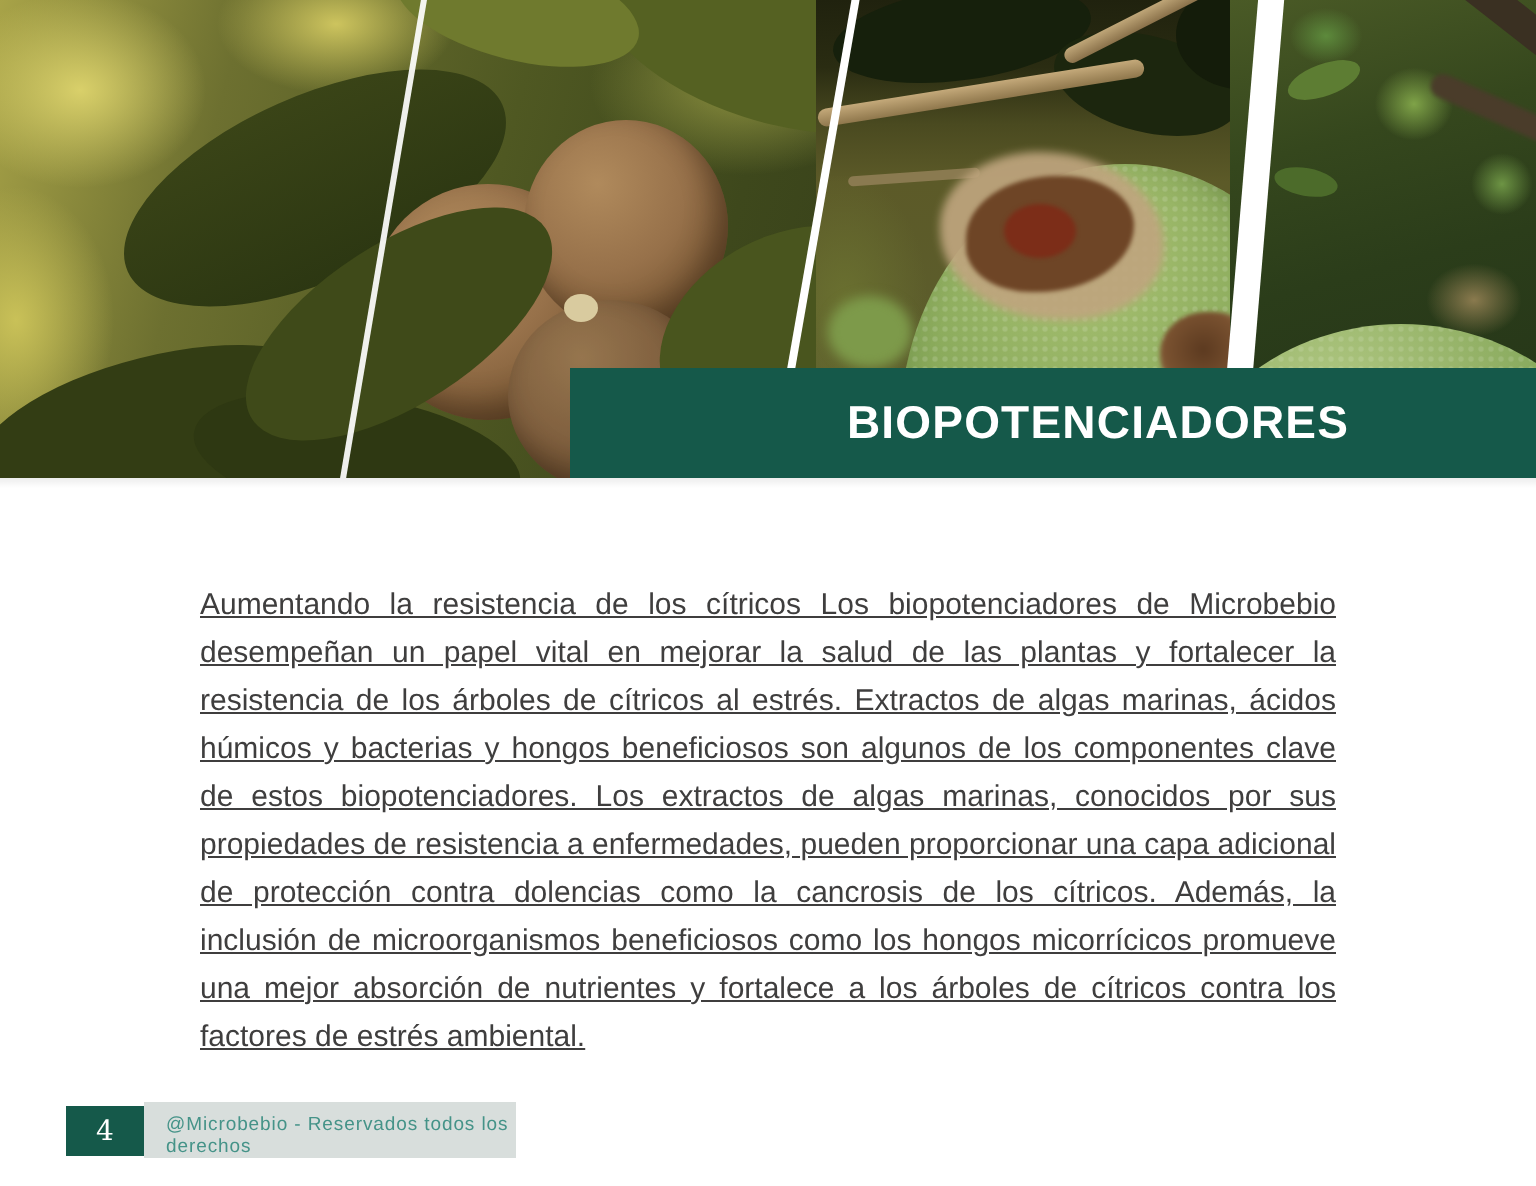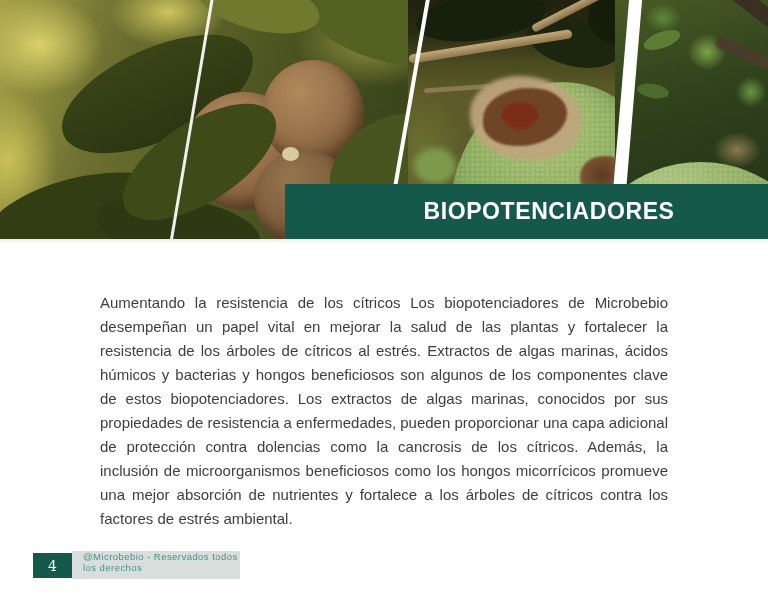--- a/index.html
+++ b/index.html
@@ -94,28 +94,28 @@
   
   .banner{position:absolute;left:285px;top:184px;width:483px;height:55px;
     background:var(--banner-green);display:flex;align-items:center;justify-content:center;padding-left:45px;}
   .banner-label{color:#fff;font-weight:bold;font-size:23px;letter-spacing:.6px;}
 
   .hero-shadow{position:absolute;left:0;top:239px;width:768px;height:5px;
     background:linear-gradient(rgba(0,0,0,.07),rgba(0,0,0,0));}
 
   
   .body-paragraph{position:absolute;left:100px;top:291px;width:568px;
-    font-size:15px;line-height:24px;color:var(--body-text);text-align:justify;}
+    font-size:15px;line-height:24px;color:var(--body-text);text-align:justify;text-decoration:underline;}
 
   
   .page-number-box{position:absolute;left:33px;top:553px;width:39px;height:25px;
     background:var(--footer-green);display:flex;align-items:center;justify-content:center;}
   .page-number{color:#fff;font-family:"DejaVu Serif",serif;font-size:14px;}
-  .copyright-bar{position:absolute;left:72px;top:551px;width:168px;height:28px;
-    background:var(--copyright-bar-bg);display:flex;align-items:flex-start;padding-left:11px;}
+  .copyright-bar{position:absolute;left:72px;top:551px;width:186px;height:28px;
+    background:var(--copyright-bar-bg);display:flex;align-items:flex-end;padding-left:11px;}
   .copyright-text{color:var(--copyright-text);font-size:9.5px;letter-spacing:.45px;}
 </style>
 </head>
 <body>
 
 <div class="page">
 
   <div class="hero">
 
     <div class="panel p1">

